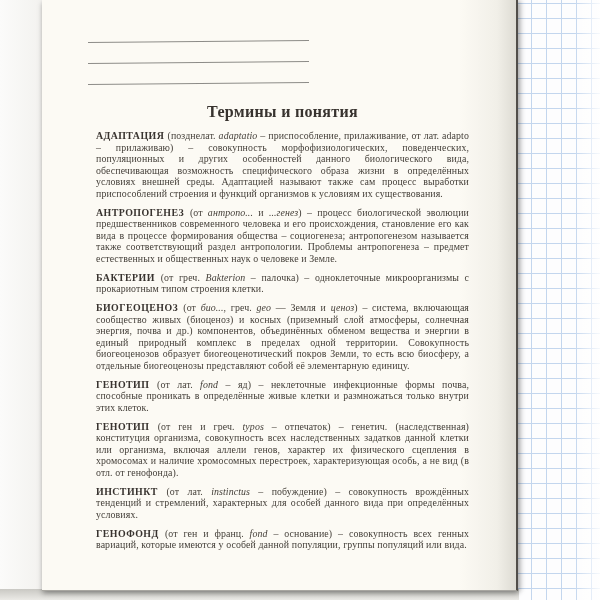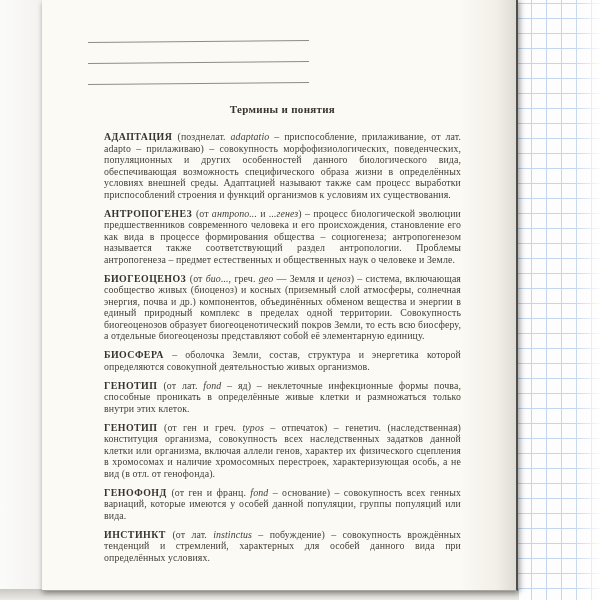--- a/index.html
+++ b/index.html
@@ -60,25 +60,25 @@
     width:221px;height:0;
     border-top:1px solid var(--rule-color);
     margin:0 0 20px 0;
     transform:rotate(-0.55deg);
     transform-origin:right center;
   }
 
   .page-title{
     margin:18px 0 9px 0;
     text-align:center;
-    font-size:11px;font-weight:bold;letter-spacing:.3px;
+    font-size:16px;font-weight:bold;letter-spacing:.3px;
     color:var(--term-color);
   }
 
-  .terms{margin:16px;}
+  .terms{margin:8px;}
   .entry{
     margin:0 0 7.5px 0;
     font-size:9.9px;line-height:11.5px;
     text-align:justify;
     color:var(--text-color);
     letter-spacing:.1px;
     hyphens:auto;
   }
   .entry b{
     font-weight:bold;letter-spacing:.45px;color:var(--term-color);
@@ -101,24 +101,24 @@
         <div class="ruled-line"></div>
         <div class="ruled-line"></div>
         <div class="ruled-line"></div>
       </div>
 
       <div class="page-title">Термины и понятия</div>
 
       <div class="terms">
           <p class="entry"><b>АДАПТАЦИЯ </b><span>(позднелат. </span><span style="font-style: italic;">adaptatio</span><span> – приспособление, прилаживание, от лат. adapto – прилаживаю) – совокупность морфофизиологических, поведенческих, популяционных и других особенностей данного биологического вида, обеспечивающая возможность специфического образа жизни в определённых условиях внешней среды. Адаптацией называют также сам процесс выработки приспособлений строения и функций организмов к условиям их существования.</span></p>
           <p class="entry"><b>АНТРОПОГЕНЕЗ </b><span>(от </span><span style="font-style: italic;">антропо...</span><span> и </span><span style="font-style: italic;">...генез</span><span>) – процесс биологической эволюции предшественников современного человека и его происхождения, становление его как вида в процессе формирования общества – социогенеза; антропогенезом называется также соответствующий раздел антропологии. Проблемы антропогенеза – предмет естественных и общественных наук о человеке и Земле.</span></p>
+          <p class="entry"><b>БАКТЕРИИ </b><span>(от греч. </span><span style="font-style: italic;">Bakterion</span><span> – палочка) – одноклеточные микроорганизмы с прокариотным типом строения клетки.</span></p>
           <p class="entry"><b>БИОГЕОЦЕНОЗ </b><span>(от </span><span style="font-style: italic;">био...</span><span>, греч. </span><span style="font-style: italic;">geo</span><span> — Земля и </span><span style="font-style: italic;">ценоз</span><span>) – система, включающая сообщество живых (биоценоз) и косных (приземный слой атмосферы, солнечная энергия, почва и др.) компонентов, объединённых обменом вещества и энергии в единый природный комплекс в пределах одной территории. Совокупность биогеоценозов образует биогеоценотический покров Земли, то есть всю биосферу, а отдельные биогеоценозы представляют собой её элементарную единицу.</span></p>
-          <p class="entry"><b>БИОСФЕРА </b><span>– оболочка Земли, состав, структура и энергетика которой определяются совокупной деятельностью живых организмов.</span></p>
           <p class="entry"><b>ГЕНОТИП </b><span>(от лат. </span><span style="font-style: italic;">fond</span><span> – яд) – неклеточные инфекционные формы почва, способные проникать в определённые живые клетки и размножаться только внутри этих клеток.</span></p>
           <p class="entry"><b>ГЕНОТИП </b><span>(от ген и греч. </span><span style="font-style: italic;">typos</span><span> – отпечаток) – генетич. (наследственная) конституция организма, совокупность всех наследственных задатков данной клетки или организма, включая аллели генов, характер их физического сцепления в хромосомах и наличие хромосомных перестроек, характеризующая особь, а не вид (в отл. от генофонда).</span></p>
+          <p class="entry"><b>ИНСТИНКТ </b><span>(от лат. </span><span style="font-style: italic;">instinctus</span><span> – побуждение) – совокупность врождённых тенденций и стремлений, характерных для особей данного вида при определённых условиях.</span></p>
           <p class="entry"><b>ГЕНОФОНД </b><span>(от ген и франц. </span><span style="font-style: italic;">fond</span><span> – основание) – совокупность всех генных вариаций, которые имеются у особей данной популяции, группы популяций или вида.</span></p>
-          <p class="entry"><b>ИНСТИНКТ </b><span>(от лат. </span><span style="font-style: italic;">instinctus</span><span> – побуждение) – совокупность врождённых тенденций и стремлений, характерных для особей данного вида при определённых условиях.</span></p>
         </div>
 
     </div>
   </div>
 
 </div>
 
 </body></html>

